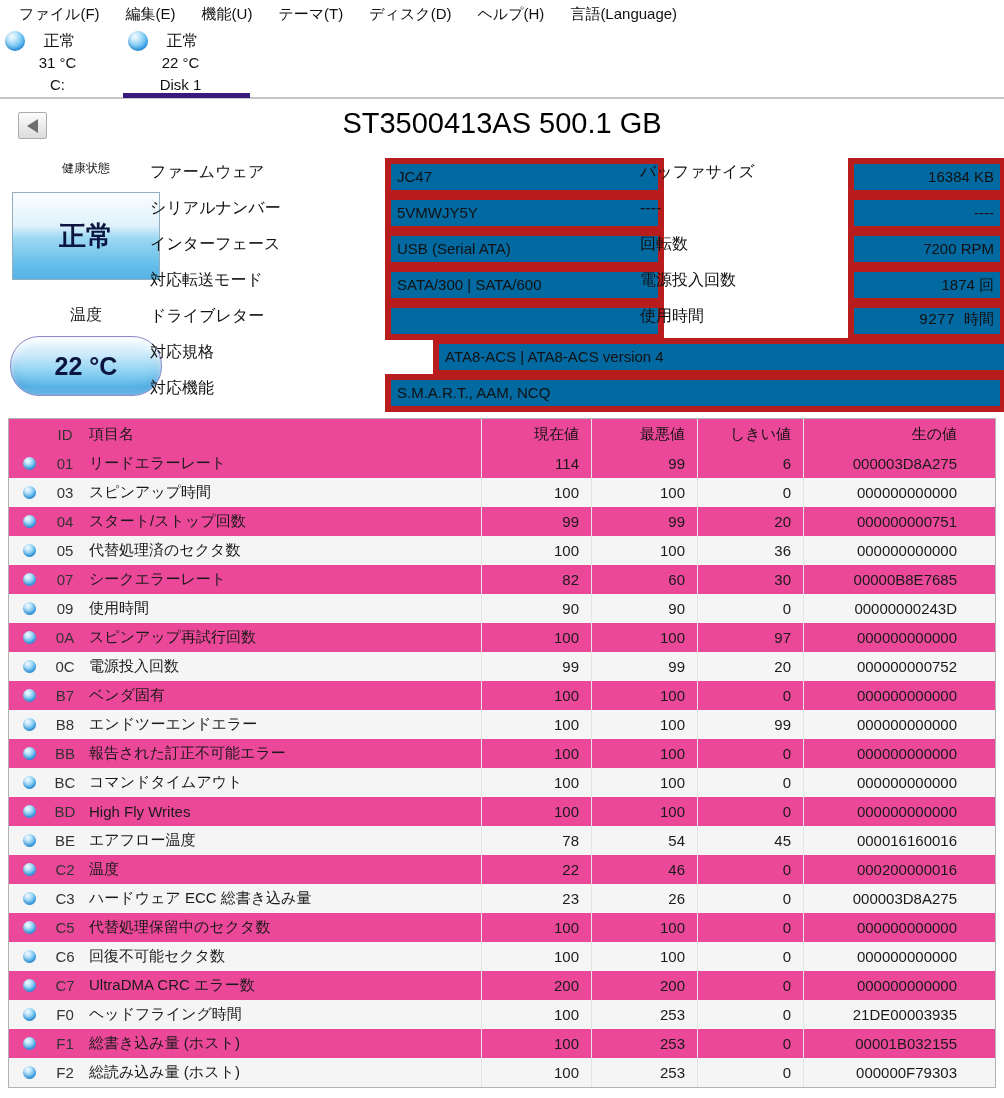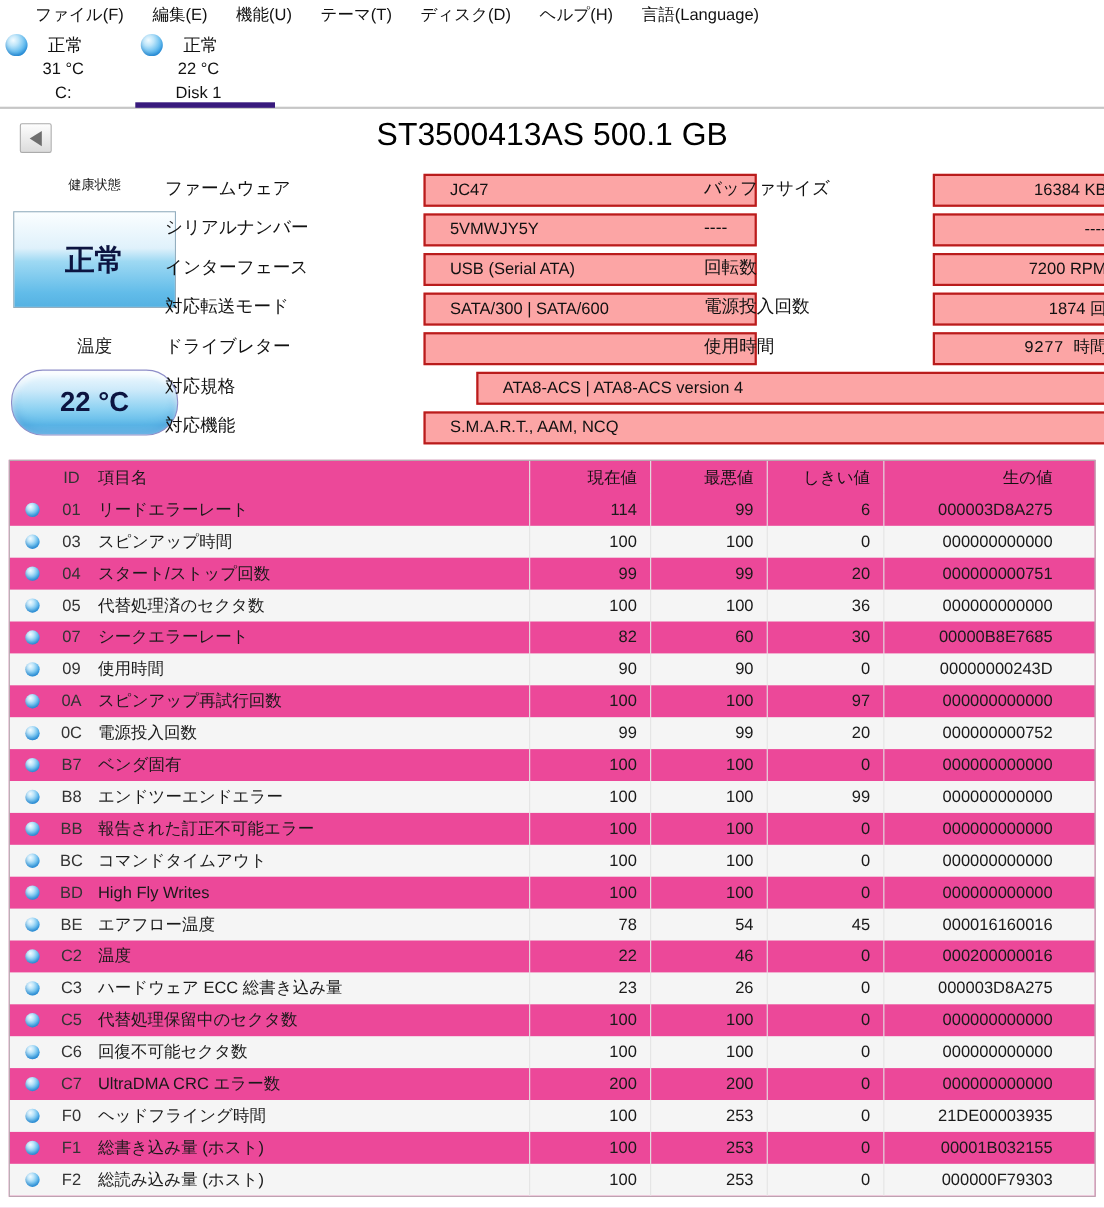--- a/index.html
+++ b/index.html
@@ -2,21 +2,21 @@
 <html><head>
 <meta charset="utf-8">
 <style>
   html,body{margin:0;padding:0;}
   body{
     width:1004px;height:1098px;position:relative;background:#ffffff;
     font-family:"Liberation Sans", sans-serif;color:#1a1a1a;overflow:hidden;
   }
   
   .menubar{position:absolute;left:0;top:0;width:100%;height:27px;background:#ffffff;
-    display:flex;align-items:center;padding-left:19px;box-sizing:border-box;}
+    display:flex;align-items:center;padding-left:6px;box-sizing:border-box;}
   .menu-item{font-size:15px;color:#111;padding:0 13px;line-height:27px;cursor:default;}
   
   .tabbar{position:absolute;left:0;top:27px;width:100%;height:70px;background:#fff;
     border-bottom:2px solid #c6c6c6;box-sizing:content-box;}
   .tab{position:absolute;top:0;width:127px;height:70px;cursor:default;}
   .sphere{border-radius:50%;display:inline-block;
     background:radial-gradient(circle at 35% 28%, #f2fbff 0%, #bfe6fa 25%, #6cc0f0 55%, #2f9ee8 78%, #1b7fd0 100%);
     box-shadow:inset 0 -2px 3px rgba(20,90,160,.35);}
   .tab .sphere{position:absolute;left:5px;top:4px;width:20px;height:20px;}
   .tab .t-status{position:absolute;top:4px;left:22px;right:30px;text-align:center;font-size:16px;color:#111;}
@@ -40,22 +40,22 @@
   .health-box span{font-size:27px;font-weight:600;color:#0c1440;}
   .temp-label{position:absolute;left:12px;top:305px;width:148px;text-align:center;font-size:16px;}
   .temp-pill{position:absolute;left:10px;top:336px;width:150px;height:58px;border-radius:29px;
     border:1px solid #8d8dc8;
     background:linear-gradient(180deg,#f4fbff 0%,#cdeafa 30%,#8ed2f2 60%,#5cb8e8 85%,#7cc6ee 100%);
     box-shadow:inset 0 -6px 8px rgba(40,110,190,.25), inset 0 4px 6px rgba(255,255,255,.9);
     display:flex;align-items:center;justify-content:center;}
   .temp-pill span{font-size:25px;font-weight:700;color:#0c1440;}
   
   .f-label{position:absolute;height:28px;line-height:28px;font-size:16px;color:#111;white-space:nowrap;}
-  .f-box{position:absolute;height:26px;line-height:26px;font-size:15px;color:#111;background:#fca5a5;
-    border:2px solid #b91c1c;padding:0 22px;white-space:nowrap;overflow:hidden;box-sizing:content-box;}
+  .f-box{position:absolute;height:26px;line-height:26px;font-size:15px;color:#111;background:#0369a1;
+    border:6px solid #b91c1c;padding:0 6px;white-space:nowrap;overflow:hidden;box-sizing:content-box;}
   .f-box.right{text-align:right;}
   
   .smart-table{position:absolute;left:8px;top:418px;width:986px;border:1px solid #b2b2b2;background:#ec4899;}
   .s-row{display:grid;grid-template-columns:40px 32px 401px 110px 106px 106px 1fr;height:29px;align-items:center;}
   .s-row.head{height:30px;}
   .s-row.stripe{background:#f5f5f5;}
   .s-cell{font-size:15px;color:#1a1a1a;white-space:nowrap;overflow:hidden;height:100%;display:flex;align-items:center;}
   .s-cell.sep{border-right:1px solid #e4e4e4;}
   .c-dot{justify-content:center;}
   .c-id{justify-content:center;color:#333;}

